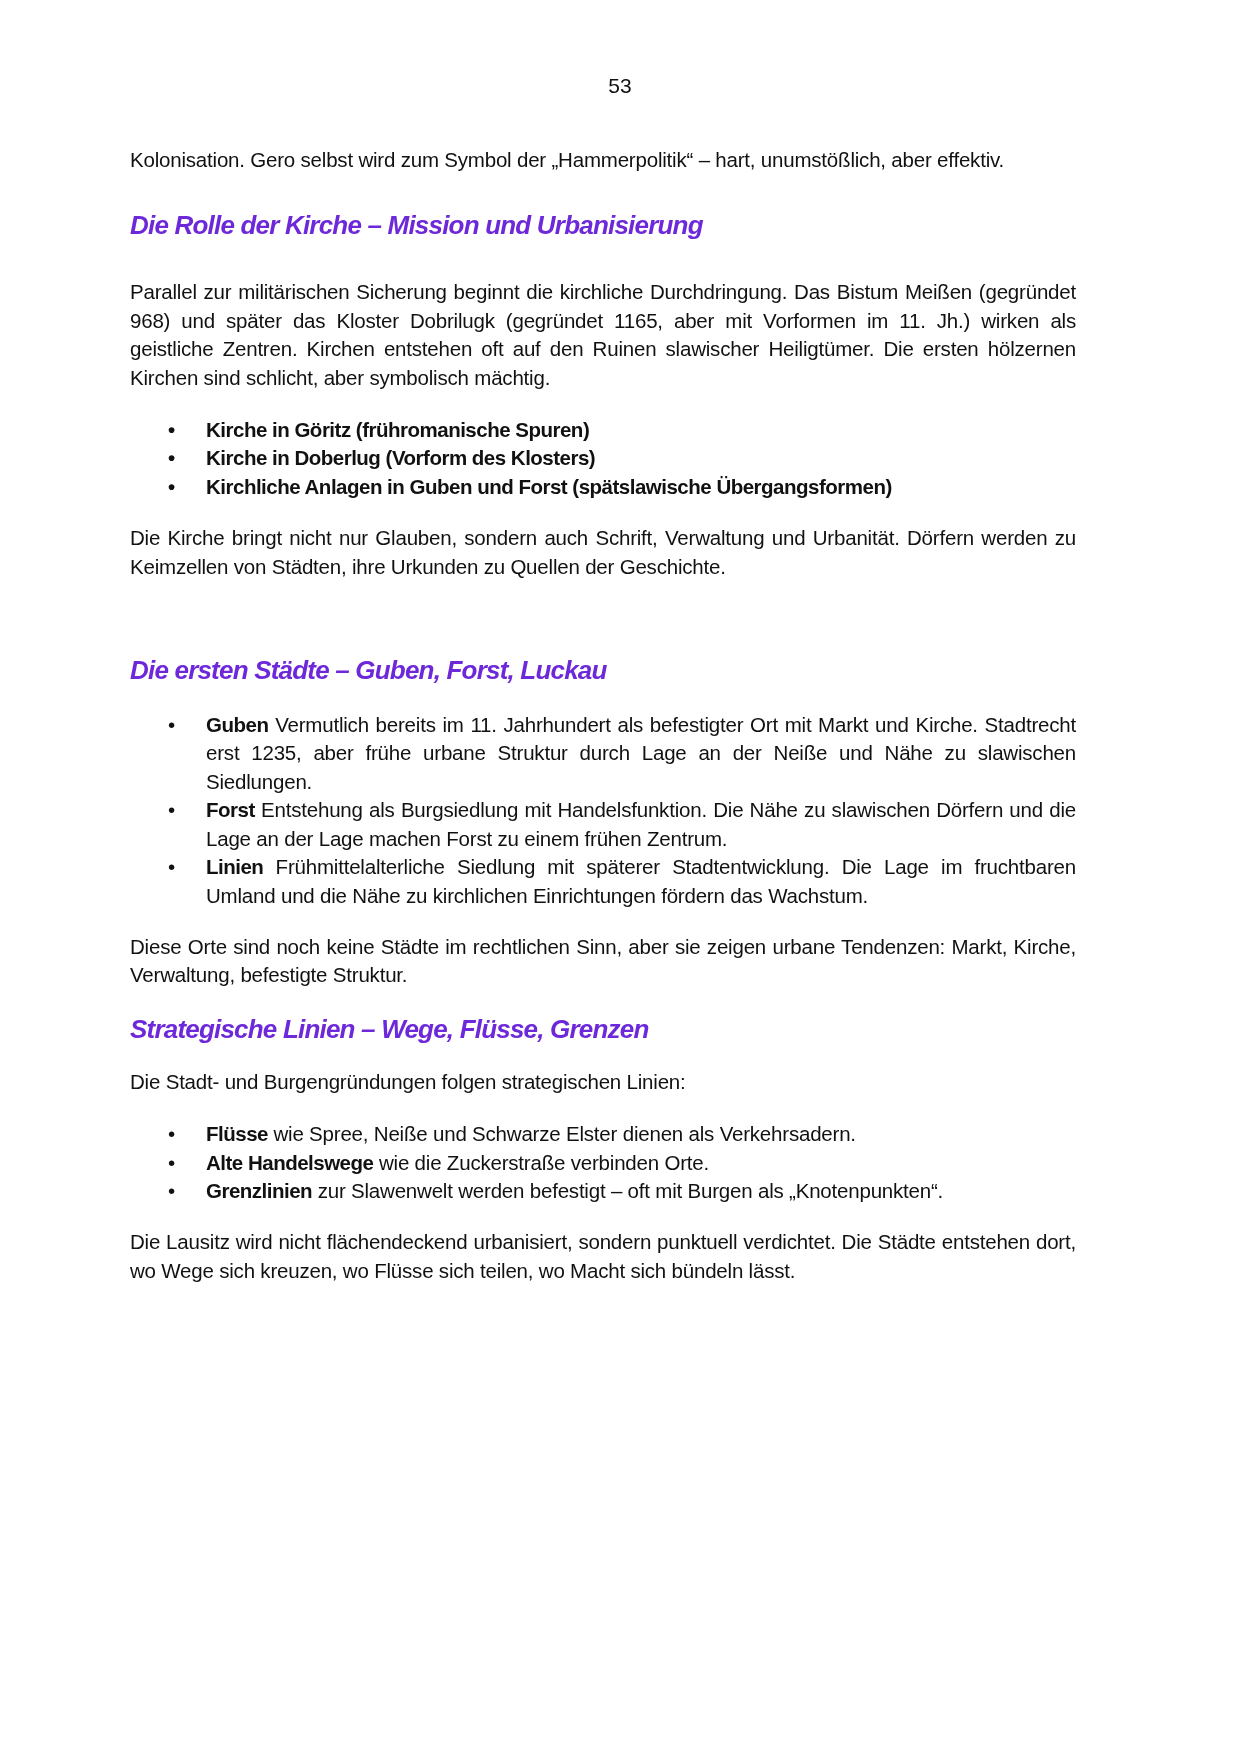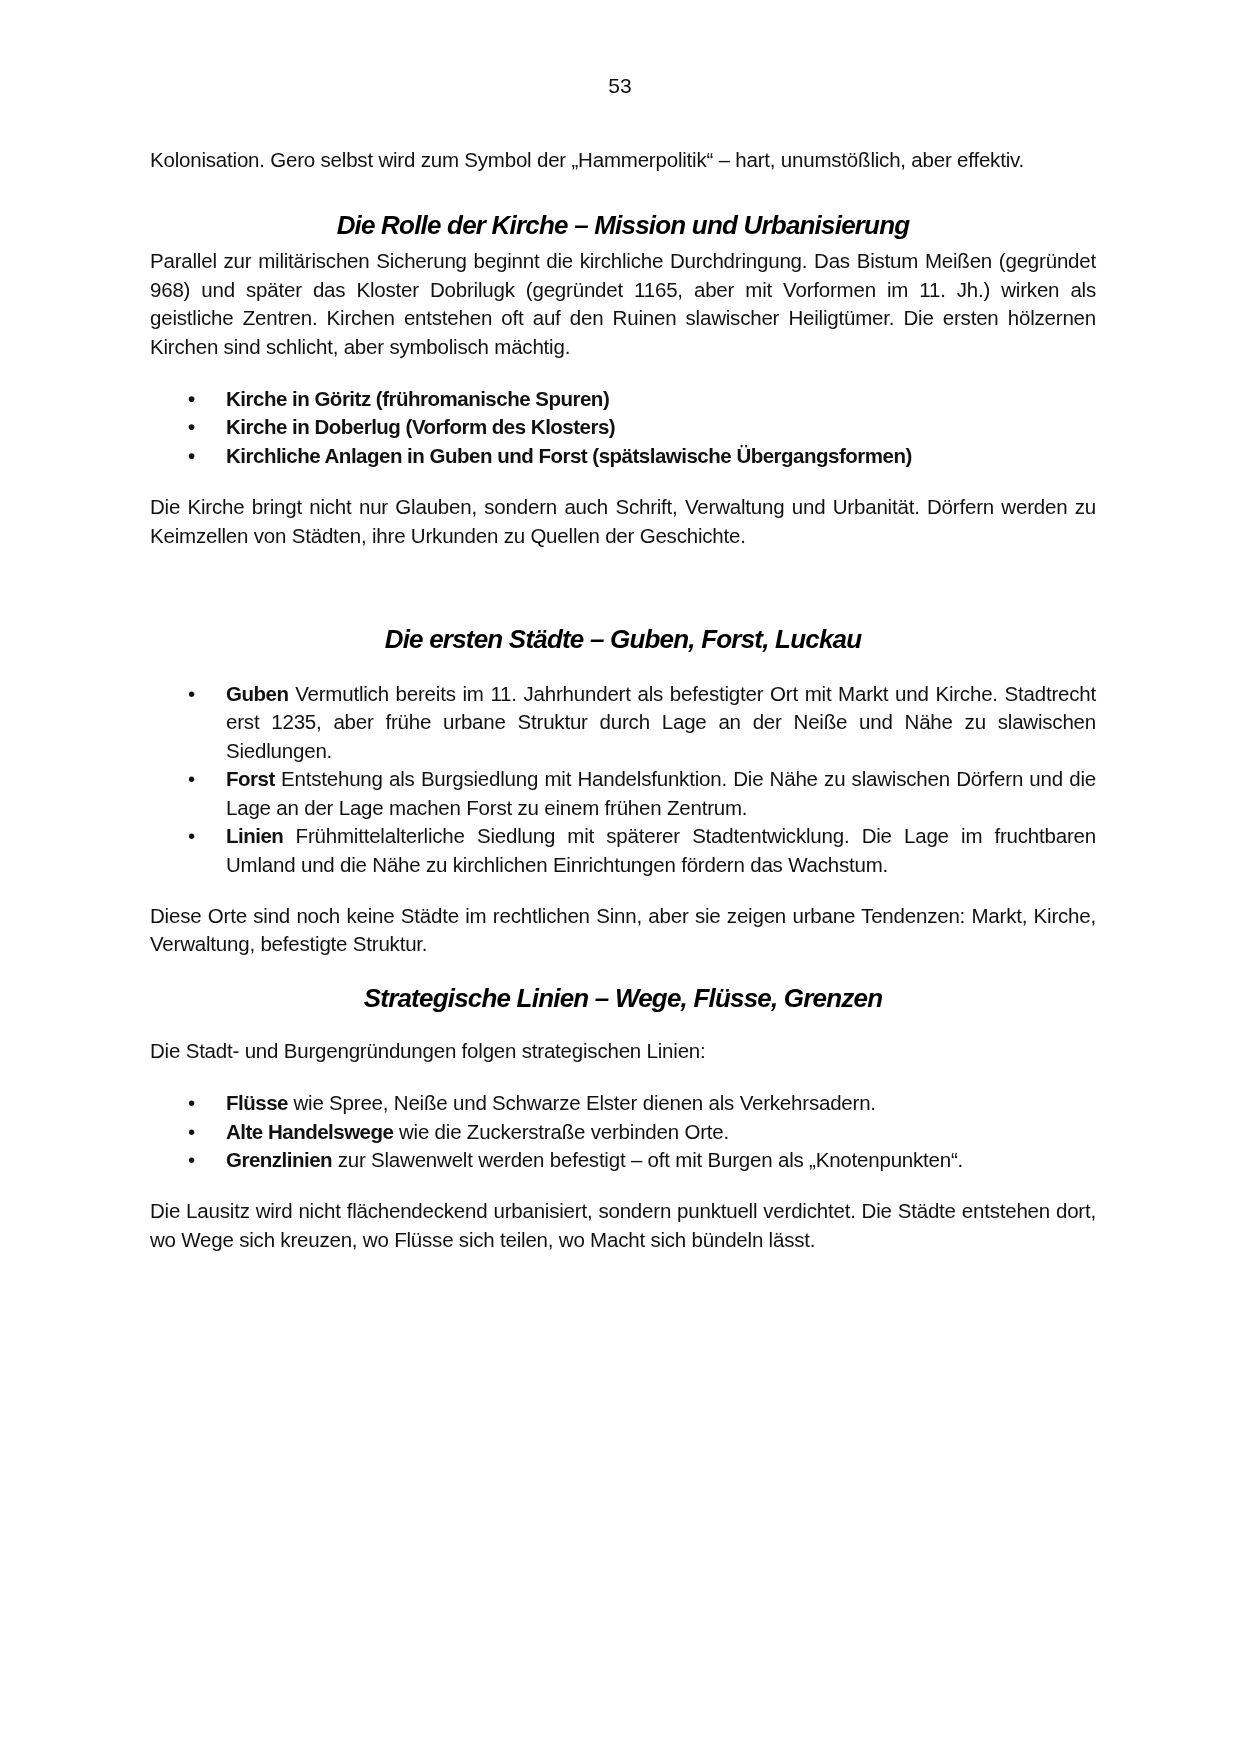--- a/index.html
+++ b/index.html
@@ -1,39 +1,39 @@
 <!DOCTYPE html>
 <html><head>
 <meta charset="utf-8">
 <style>
   html, body { margin: 0; padding: 0; background: #ffffff; }
   body { width: 1240px; height: 1753px; position: relative; overflow: hidden;
          font-family: "Liberation Sans", "DejaVu Sans", sans-serif; color: #111; }
   .page-number { position: absolute; top: 74px; left: 0; width: 1240px; text-align: center;
                  font-size: 21px; }
-  .content { position: absolute; left: 150px; top: 146px; width: 946px; }
+  .content { position: absolute; left: 130px; top: 146px; width: 946px; }
   p { margin: 0; font-size: 20.5px; line-height: 28.4px; text-align: justify; letter-spacing: -0.2px; }
-  h2 { margin: 0; font-size: 26px; font-style: italic; font-weight: bold; color: #000000;
-       letter-spacing: -0.8px; line-height: 34px; text-align: center; }
+  h2 { margin: 0; font-size: 26px; font-style: italic; font-weight: bold; color: #6d28d9;
+       letter-spacing: -0.8px; line-height: 34px; }
   ul { margin: 0; padding: 0; list-style: none; }
   li { position: relative; padding-left: 76px; font-size: 20.5px; line-height: 28.4px; text-align: justify; letter-spacing: -0.2px; }
   li .bullet { position: absolute; left: 38px; top: 0; }
   .bold-list li { font-weight: bold; letter-spacing: -0.5px; }
   b { font-weight: bold; letter-spacing: -0.5px; }
 </style>
 </head>
 <body>
 
 <div class="page-number">53</div>
 
 <div class="content">
   <p>Kolonisation. Gero selbst wird zum Symbol der „Hammerpolitik“ – hart, unumstößlich, aber effektiv.</p>
 
   <h2 style="margin-top:34px;">Die Rolle der Kirche – Mission und Urbanisierung</h2>
-  <p style="margin-top:5px;">Parallel zur militärischen Sicherung beginnt die kirchliche Durchdringung. Das Bistum Meißen (gegründet 968) und später das Kloster Dobrilugk (gegründet 1165, aber mit Vorformen im 11. Jh.) wirken als geistliche Zentren. Kirchen entstehen oft auf den Ruinen slawischer Heiligtümer. Die ersten hölzernen Kirchen sind schlicht, aber symbolisch mächtig.</p>
+  <p style="margin-top:36px;">Parallel zur militärischen Sicherung beginnt die kirchliche Durchdringung. Das Bistum Meißen (gegründet 968) und später das Kloster Dobrilugk (gegründet 1165, aber mit Vorformen im 11. Jh.) wirken als geistliche Zentren. Kirchen entstehen oft auf den Ruinen slawischer Heiligtümer. Die ersten hölzernen Kirchen sind schlicht, aber symbolisch mächtig.</p>
   <ul class="bold-list" style="margin-top:24px;">
     <li><span class="bullet">•</span><span>Kirche in Göritz (frühromanische Spuren)</span></li>
     <li><span class="bullet">•</span><span>Kirche in Doberlug (Vorform des Klosters)</span></li>
     <li><span class="bullet">•</span><span>Kirchliche Anlagen in Guben und Forst (spätslawische Übergangsformen)</span></li>
   </ul>
   <p style="margin-top:23px;">Die Kirche bringt nicht nur Glauben, sondern auch Schrift, Verwaltung und Urbanität. Dörfern werden zu Keimzellen von Städten, ihre Urkunden zu Quellen der Geschichte.</p>
 
   <h2 style="margin-top:72px;">Die ersten Städte – Guben, Forst, Luckau</h2>
   <ul style="margin-top:24px;">
     <li><span class="bullet">•</span><b>Guben</b><span> Vermutlich bereits im 11. Jahrhundert als befestigter Ort mit Markt und Kirche. Stadtrecht erst 1235, aber frühe urbane Struktur durch Lage an der Neiße und Nähe zu slawischen Siedlungen.</span></li>

